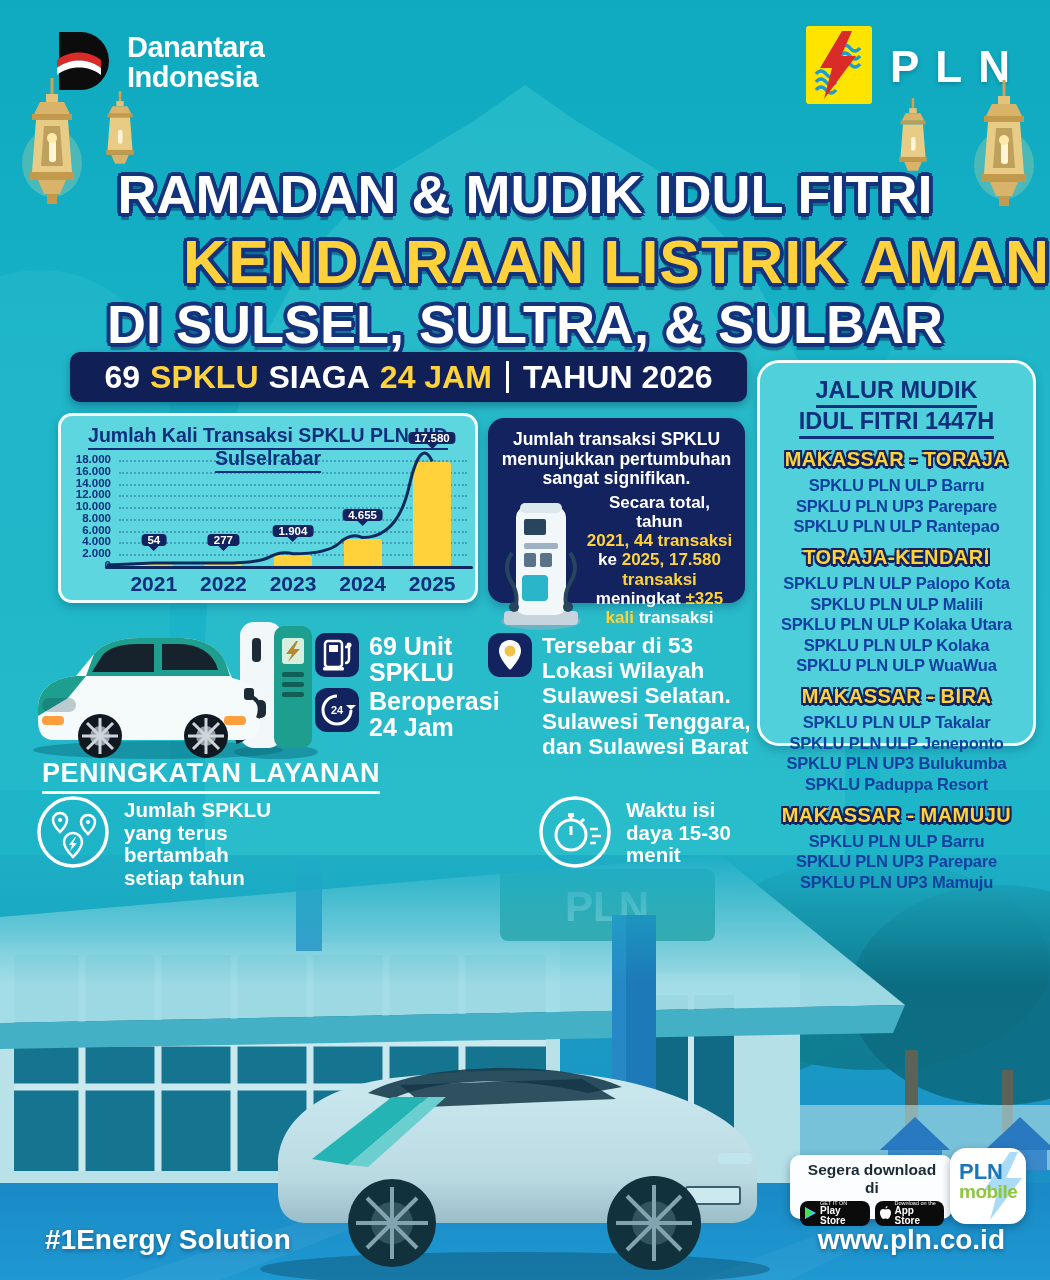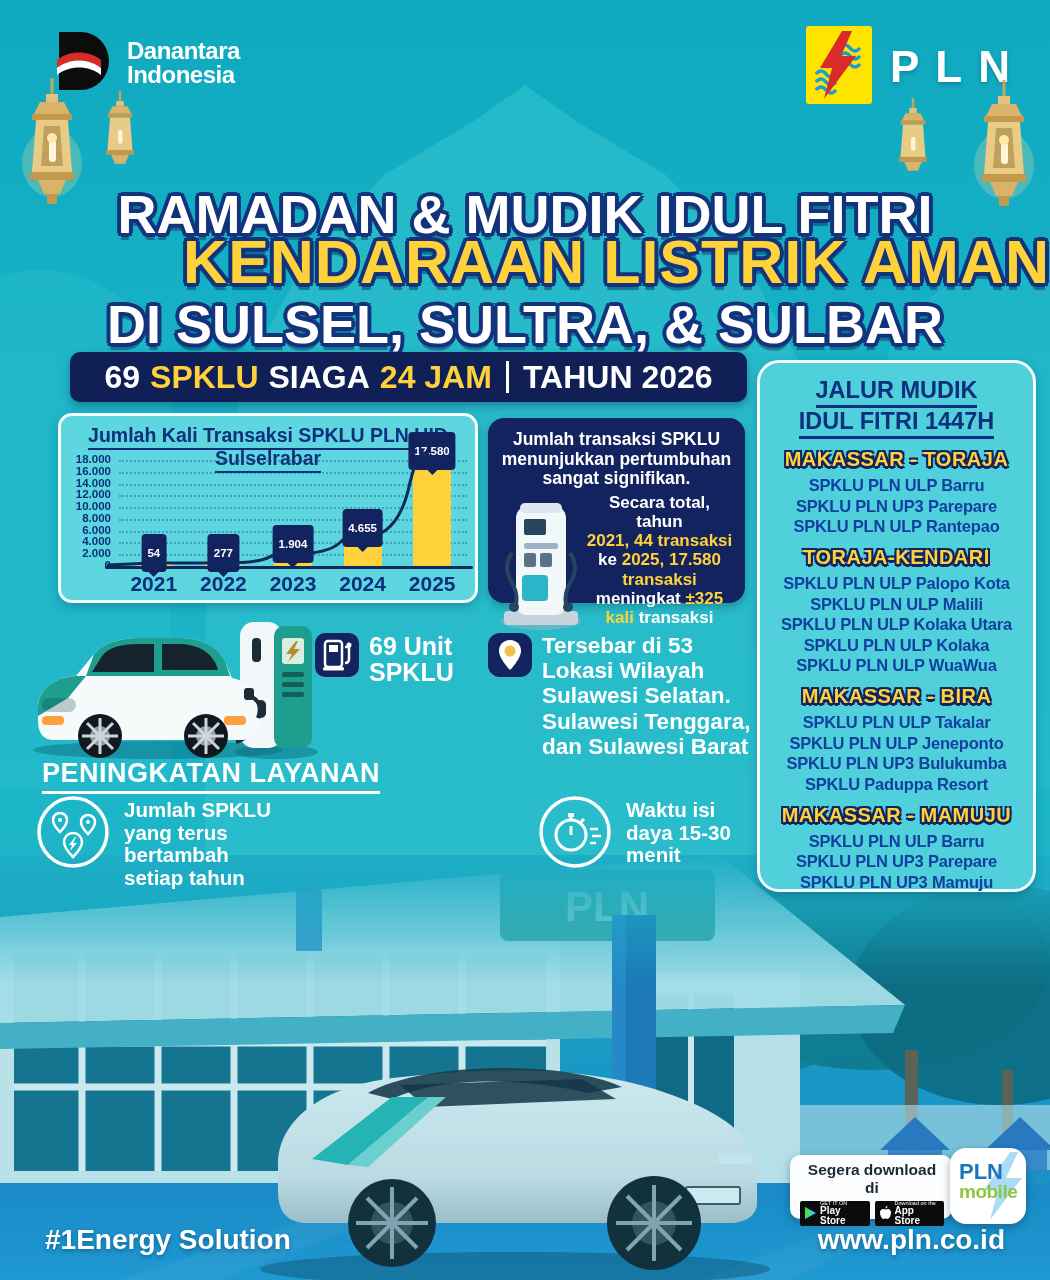--- a/index.html
+++ b/index.html
@@ -11,64 +11,64 @@
   .dome-main{left:205px;top:85px;width:640px;height:900px;
     border-radius:320px 320px 0 0;
     clip-path:polygon(50% 0%,58% 4%,72% 10%,84% 19%,93% 31%,99% 47%,100% 62%,100% 100%,0% 100%,0% 62%,1% 47%,7% 31%,16% 19%,28% 10%,42% 4%);}
   .dome-side{width:260px;height:520px;border-radius:130px 130px 0 0;opacity:.35;top:270px;}
   .dome-left{left:-90px;}
   .dome-right{right:-90px;}
   
   .photo{position:absolute;left:0;top:855px;width:1050px;height:425px;}
   
   .danantara{position:absolute;left:55px;top:30px;display:flex;align-items:center;gap:12px;}
-  .danantara-text{color:#fff;font-weight:700;font-size:24px;line-height:1.02;letter-spacing:-.5px;}
+  .danantara-text{color:#fff;font-weight:700;font-size:29px;line-height:1.02;letter-spacing:-.5px;}
   .pln-logo{position:absolute;left:806px;top:26px;display:flex;align-items:center;gap:18px;}
   .pln-letters{color:#fff;font-weight:700;font-size:44px;letter-spacing:16px;text-shadow:0 2px 4px rgba(0,40,70,.3);}
   
   .lantern{position:absolute;}
   
   .title-line{position:absolute;left:0;width:1050px;text-align:center;font-weight:700;white-space:nowrap;}
   .t-white{color:#fff;}
   .t-yellow{color:#ffd23c;}
-  .t1{top:163px;font-size:54px;letter-spacing:0;margin-top:20px;}
+  .t1{top:163px;font-size:54px;letter-spacing:0;}
   .t2{top:227px;font-size:61px;letter-spacing:1px;text-align:right;}
   .t3{top:293px;font-size:54px;}
   .outl{text-shadow:-3px -3px 0 #13337c,3px -3px 0 #13337c,-3px 3px 0 #13337c,3px 3px 0 #13337c,-4px 0 0 #13337c,4px 0 0 #13337c,0 -4px 0 #13337c,0 4px 0 #13337c,0 7px 1px rgba(10,30,80,.45);}
   .banner{position:absolute;left:70px;top:352px;width:677px;height:50px;background:#101f56;border-radius:10px;
     display:flex;align-items:center;justify-content:center;gap:10px;font-size:32px;font-weight:700;color:#fff;
     box-shadow:0 4px 8px rgba(5,25,60,.35);}
   .banner .yel{color:#ffd23c;}
   .banner .vbar{display:inline-block;width:3px;height:32px;background:#fff;margin:0 4px;}
   
   .chart-panel{position:absolute;left:58px;top:413px;width:420px;height:190px;background:#5ed6e0;
     border:3px solid #f2feff;border-radius:14px;box-shadow:0 4px 10px rgba(5,40,70,.25);}
   .chart-title{position:absolute;left:0;top:8px;width:100%;text-align:center;color:#0d2f7c;font-weight:800;font-size:19.5px;}
   .chart-title span{border-bottom:2.5px solid #0d2f7c;padding-bottom:2px;}
   .chart-area{position:absolute;left:0;top:0;width:414px;height:184px;}
   .tick-label{position:absolute;color:#0d2f7c;font-weight:700;font-size:11.5px;text-align:right;width:46px;}
   .grid-line{position:absolute;border-top:2px dotted rgba(13,60,130,.35);height:0;}
   .axis-line{position:absolute;background:#0d2a5e;height:3px;border-radius:2px;}
   .chart-bar{position:absolute;background:#ffd23c;border-radius:3px 3px 0 0;}
   .x-label{position:absolute;color:#0d2f7c;font-weight:800;font-size:21px;transform:translateX(-50%);}
   .bar-label{position:absolute;background:#12235f;color:#fff;font-weight:700;font-size:11.5px;
-    padding:13px 6px;border-radius:4px;transform:translateX(-50%);white-space:nowrap;}
+    padding:0 6px;border-radius:4px;transform:translateX(-50%);white-space:nowrap;}
   .bar-label:after{content:"";position:absolute;left:50%;bottom:-5px;transform:translateX(-50%);
     border-left:5px solid transparent;border-right:5px solid transparent;border-top:5px solid #12235f;}
   .chart-svg{position:absolute;left:0;top:0;}
   
   .info-box{position:absolute;left:488px;top:418px;width:257px;height:185px;background:#12235f;border-radius:16px;
     padding:12px 10px 8px 10px;color:#fff;box-shadow:0 4px 10px rgba(5,40,70,.3);}
   .info-head{font-size:17.5px;font-weight:700;text-align:center;line-height:1.12;}
   .info-body{display:flex;margin-top:4px;}
   .info-illu{flex:0 0 86px;position:relative;}
   .info-text{flex:1;text-align:center;font-size:17px;font-weight:700;line-height:1.13;}
   .info-text .yel{color:#ffd23c;}
   
-  .sidebar{position:absolute;left:757px;top:360px;width:279px;height:532px;background:#4fd0db;
+  .sidebar{position:absolute;left:757px;top:360px;width:279px;height:386px;background:#4fd0db;
     border:3px solid #f2feff;border-radius:22px;padding:14px 12px 6px 12px;text-align:center;
     box-shadow:0 4px 10px rgba(5,40,70,.25);}
   .sidebar-title{color:#0d2f7c;font-weight:800;font-size:23.5px;line-height:1.15;}
   .sidebar-title span{border-bottom:3px solid #0d2f7c;padding-bottom:1px;display:inline-block;}
   .route{margin-top:9px;}
   .route-name{color:#ffd23c;font-weight:800;font-size:20px;letter-spacing:.5px;
     text-shadow:-2px -2px 0 #12235f,2px -2px 0 #12235f,-2px 2px 0 #12235f,2px 2px 0 #12235f,0 3px 0 #12235f;}
   .route-stations{margin-top:4px;color:#1240a0;font-weight:700;font-size:16.5px;line-height:1.25;letter-spacing:-.2px;}
   
   .car-illu{position:absolute;left:28px;top:612px;}
@@ -88,21 +88,21 @@
   .svc1{left:36px;top:795px;}
   .svc2{left:293px;top:795px;}
   .svc3{left:538px;top:795px;}
   
   .tagline{position:absolute;left:45px;top:1224px;color:#fff;font-weight:700;font-size:28px;text-shadow:0 2px 4px rgba(0,30,60,.4);}
   .website{position:absolute;right:45px;top:1224px;color:#fff;font-weight:700;font-size:28px;text-shadow:0 2px 4px rgba(0,30,60,.4);}
   .download-pill{position:absolute;left:790px;top:1155px;width:162px;height:64px;background:#fbfdfe;border-radius:10px;
     padding:6px 8px 5px 10px;box-shadow:0 3px 8px rgba(0,30,60,.35);}
   .download-text{color:#1b2b33;font-weight:700;font-size:15.5px;text-align:center;}
   .badge-row{display:flex;gap:5px;margin-top:4px;justify-content:center;}
-  .store-badge{background:#0b0b0b;color:#fff;border-radius:2px;width:70px;height:25px;display:flex;align-items:center;gap:4px;padding:0 5px;}
+  .store-badge{background:#0b0b0b;color:#fff;border-radius:8px;width:70px;height:25px;display:flex;align-items:center;gap:4px;padding:0 5px;}
   .store-badge .lines{line-height:1;}
   .store-badge .small{font-size:5.5px;display:block;}
   .store-badge .big{font-size:10px;font-weight:700;display:block;}
   .pln-mobile-tile{position:absolute;left:950px;top:1148px;width:76px;height:76px;background:#fff;border-radius:16px;
     box-shadow:0 3px 8px rgba(0,30,60,.35);overflow:hidden;}
   .pm-bolt{position:absolute;right:2px;top:2px;}
   .pm-text{position:absolute;left:9px;top:14px;font-weight:800;line-height:.95;}
   .pm-pln{color:#1b75bb;font-size:22px;display:block;}
   .pm-mobile{color:#8dc63f;font-size:19px;display:block;letter-spacing:-.5px;}
 </style>
@@ -485,20 +485,32 @@
         <rect x="10" y="8" width="17" height="26" rx="3" fill="none" stroke="#fff" stroke-width="2.5"></rect>
         <rect x="14" y="12" width="9" height="7" fill="#fff"></rect>
         <rect x="8" y="34" width="21" height="3.5" rx="1.5" fill="#fff"></rect>
         <path d="M30,14 h4 v12 q0,4 -4,4" stroke="#fff" stroke-width="2.5" fill="none"></path>
         <circle cx="34" cy="12" r="2.5" fill="#fff"></circle>
       </svg>
     </span>
     <div class="stat-text">69 Unit
 SPKLU</div>
   </div>
+  <div class="stat stat2">
+    <span class="stat-icon">
+      <svg width="44" height="44" viewBox="0 0 44 44">
+        <rect x="0" y="0" width="44" height="44" rx="12" fill="#12235f"></rect>
+        <path d="M22,8 a14,14 0 1 0 14,14" stroke="#fff" stroke-width="3" fill="none"></path>
+        <polygon points="36,22 31,17 41,17" fill="#fff"></polygon>
+        <text x="22" y="26" font-size="11" font-weight="bold" fill="#fff" text-anchor="middle" font-family="Liberation Sans, sans-serif">24</text>
+      </svg>
+    </span>
+    <div class="stat-text">Beroperasi
+24 Jam</div>
+  </div>
   <div class="stat stat3">
     <span class="stat-icon">
       <svg width="44" height="44" viewBox="0 0 44 44">
         <rect x="0" y="0" width="44" height="44" rx="12" fill="#12235f"></rect>
         <path d="M22,7 c-7,0 -11,5 -11,11 c0,8 11,19 11,19 c0,0 11,-11 11,-19 c0,-6 -4,-11 -11,-11 z" fill="#fff"></path>
         <circle cx="22" cy="18" r="5.5" fill="#f0c24b"></circle>
       </svg>
     </span>
     <div class="stat-text">Tersebar di 53
 Lokasi Wilayah

